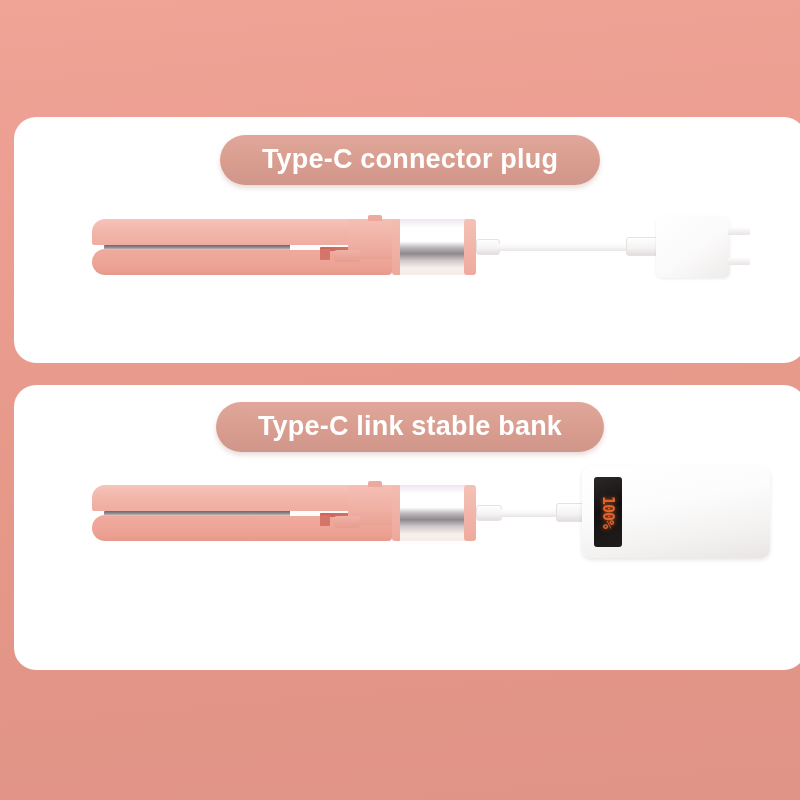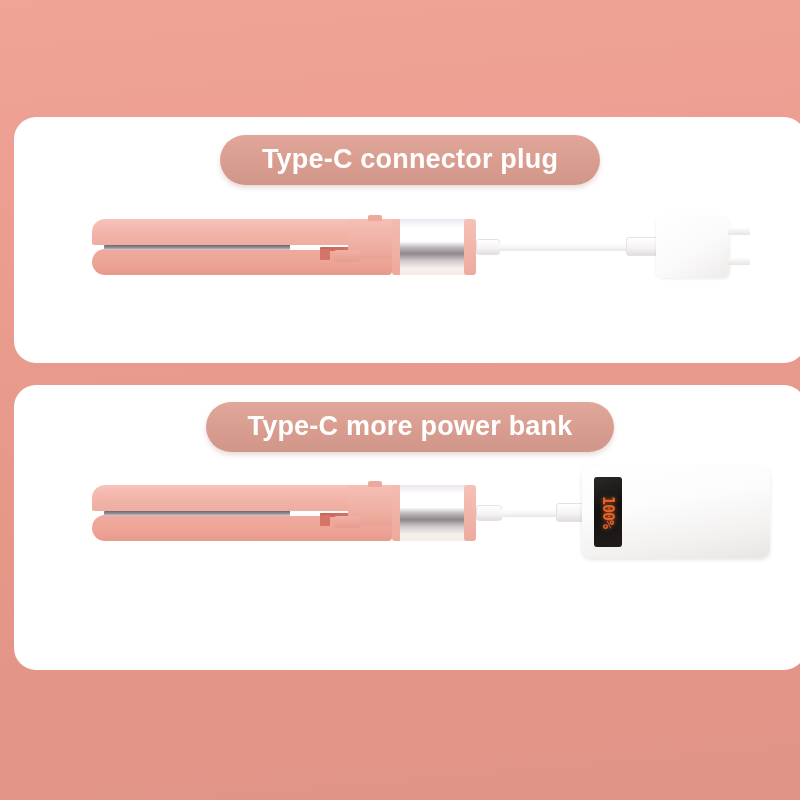--- a/index.html
+++ b/index.html
@@ -240,21 +240,21 @@
     <div class="prong" style="left:714px; top:141px; width:22px; height:7px;"></div>
   </div>
 
   <div class="caption" id="caption-plug">*Suggest using a 5V-2A plug for more
 stable heating effect and temperature</div>
 </div>
 
 <div class="card" id="card-powerbank">
 
   <div class="pill-wrap" id="pill-wrap-powerbank">
-    <div class="pill">Type-C more power bank</div>
+    <div class="pill">Type-C link stable bank</div>
   </div>
 
   <div class="scene">
 
     <div class="straightener" style="left:68px; top:100px; width:400px; height:56px;">
       <div class="st-top-arm"></div>
       <div class="st-bot-arm"></div>
       <div class="st-plate-gap"></div>
       <div class="st-plate-white"></div>
       <div class="st-red-line"></div>

